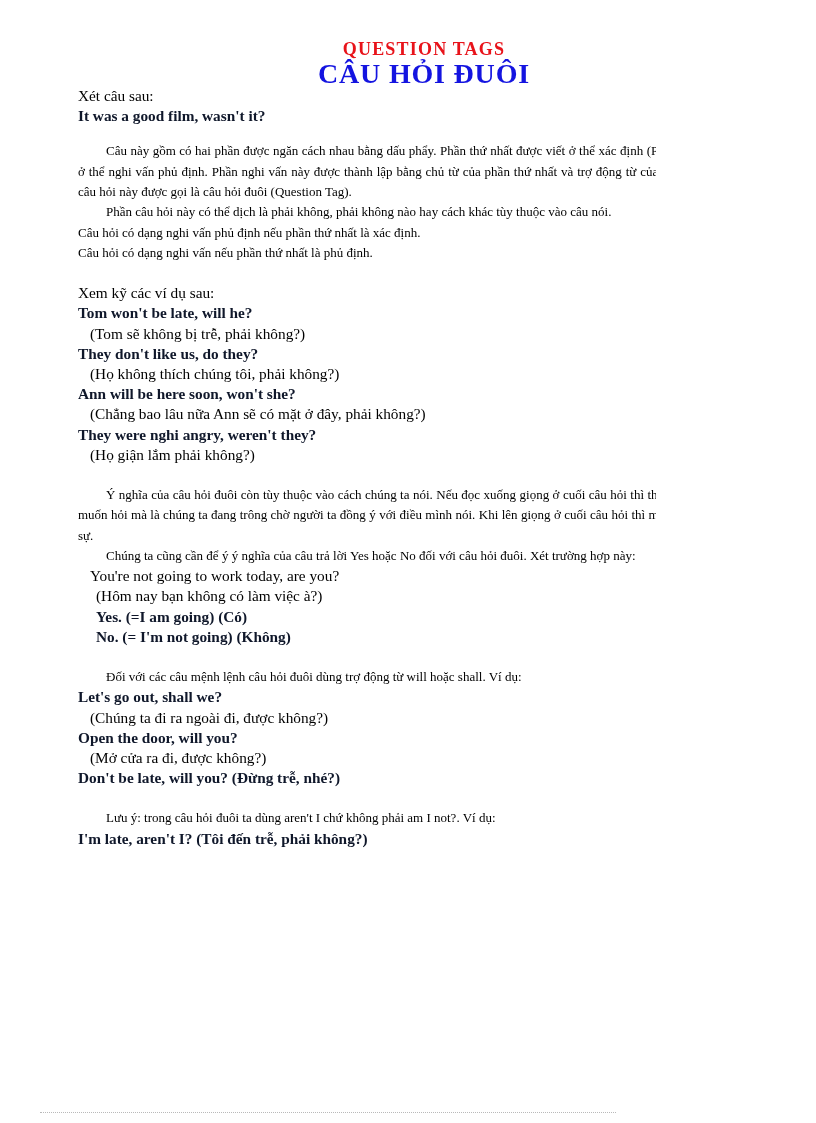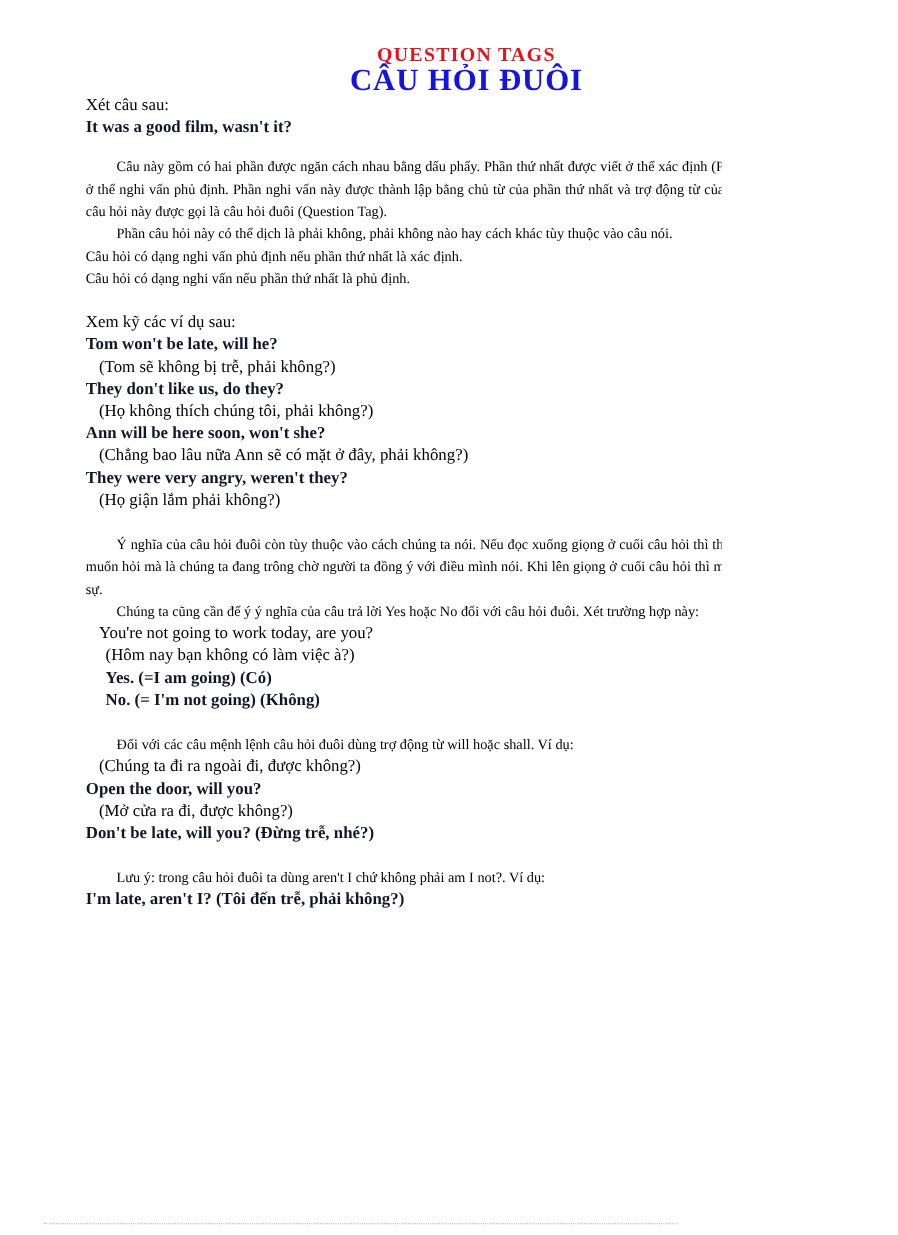--- a/index.html
+++ b/index.html
@@ -120,41 +120,42 @@
 
       <div class="line blue">Tom won't be late, will he?</div>
       <div class="line blk indent-trans">(Tom sẽ không bị trễ, phải không?)</div>
 
       <div class="line blue">They don't like us, do they?</div>
       <div class="line blk indent-trans">(Họ không thích chúng tôi, phải không?)</div>
 
       <div class="line blue">Ann will be here soon, won't she?</div>
       <div class="line blk indent-trans">(Chẳng bao lâu nữa Ann sẽ có mặt ở đây, phải không?)</div>
 
-      <div class="line blue">They were very angry, weren't they?</div>
+      <div class="line blue">They were nghi angry, weren't they?</div>
       <div class="line blk indent-trans">(Họ giận lắm phải không?)</div>
     </div>
 
     <div class="gap-lg"></div>
 
     <div>
       <div class="para">Ý nghĩa của câu hỏi đuôi còn tùy thuộc vào cách chúng ta nói. Nếu đọc xuống giọng ở cuối câu hỏi thì thực sự chúng ta không muốn hỏi mà là chúng ta đang trông chờ người ta đồng ý với điều mình nói. Khi lên giọng ở cuối câu hỏi thì mới là một câu hỏi thật sự.</div>
       <div class="para">Chúng ta cũng cần để ý ý nghĩa của câu trả lời Yes hoặc No đối với câu hỏi đuôi. Xét trường hợp này:</div>
 
       <div class="line blk indent-trans">You're not going to work today, are you?</div>
       <div class="line blk indent-ex">(Hôm nay bạn không có làm việc à?)</div>
       <div class="line blue indent-ex">Yes. (=I am going) (Có)</div>
       <div class="line blue indent-ex">No. (= I'm not going) (Không)</div>
     </div>
 
     <div class="gap-lg"></div>
 
     <div>
       <div class="para">Đối với các câu mệnh lệnh câu hỏi đuôi dùng trợ động từ will hoặc shall. Ví dụ:</div>
 
+      <div class="line blue">Let's go out, shall we?</div>
       <div class="line blk indent-trans">(Chúng ta đi ra ngoài đi, được không?)</div>
 
       <div class="line blue">Open the door, will you?</div>
       <div class="line blk indent-trans">(Mở cửa ra đi, được không?)</div>
 
       <div class="line blue">Don't be late, will you? (Đừng trễ, nhé?)</div>
     </div>
 
     <div class="gap-lg"></div>
 

